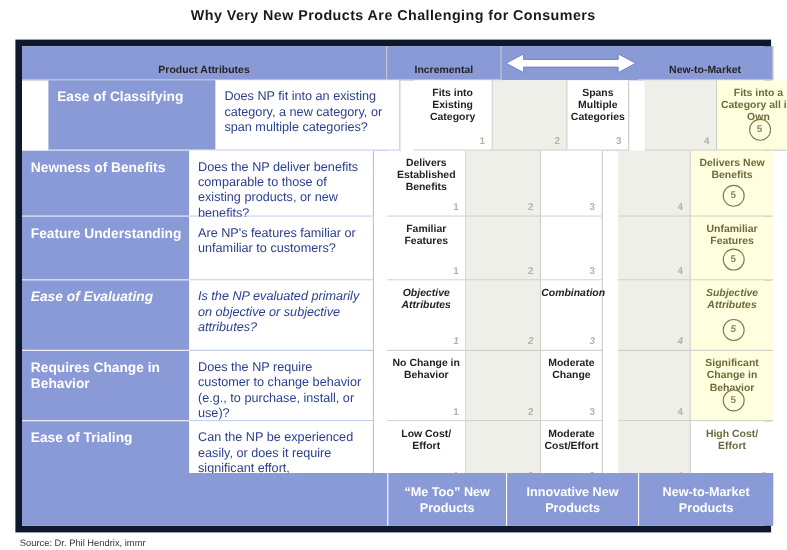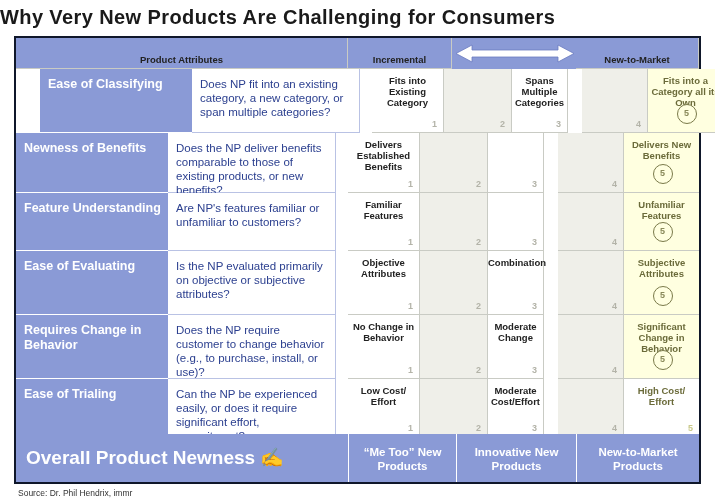--- a/index.html
+++ b/index.html
@@ -11,31 +11,32 @@
     position:relative;
   }
   .page{
     position:absolute;
     left:0;top:0;width:715px;height:500px;
     box-sizing:border-box;
   }
   .title{
     position:absolute;
     left:0;top:6px;width:715px;
-    font-size:20px;
+    text-align:center;
+    font-size:13px;
     font-weight:bold;
     color:#1a1a1a;
     letter-spacing:0.4px;
     white-space:nowrap;
   }
   .frame{
     position:absolute;
     left:14px;top:36px;
     width:687px;height:448px;
-    border:2px solid #0f172a;
+    border:6px solid #0f172a;
     box-sizing:border-box;
     background:#ffffff;
   }
   
   .hdr{
     position:absolute;left:0;top:0;
     width:683px;height:31px;
     background:#8a9ad6;
     color:#ffffff;
     font-weight:bold;
@@ -172,21 +173,21 @@
       <div class="rowq">Are NP's features familiar or unfamiliar to customers?</div>
       <div class="cells">
         <div class="cell c1"><span>Familiar Features</span><span class="num">1</span></div>
         <div class="cell c2"><span></span><span class="num">2</span></div>
         <div class="cell c3"><span></span><span class="num">3</span></div>
         <div class="cell c4"><span></span><span class="num">4</span></div>
         <div class="cell c5"><span style="color:#6b6b3a">Unfamiliar Features</span><span class="circ">5</span></div>
       </div>
     </div>
 
-    <div class="row" style="top:213px;height:64px;">
+    <div class="row" style="top:213px;height:64px;font-style:italic;">
       <div class="rowlabel">Ease of Evaluating</div>
       <div class="rowq">Is the NP evaluated primarily on objective or subjective attributes?</div>
       <div class="cells">
         <div class="cell c1"><span>Objective Attributes</span><span class="num">1</span></div>
         <div class="cell c2"><span></span><span class="num">2</span></div>
         <div class="cell c3"><span>Combination</span><span class="num">3</span></div>
         <div class="cell c4"><span></span><span class="num">4</span></div>
         <div class="cell c5"><span style="color:#6b6b3a">Subjective Attributes</span><span class="circ">5</span></div>
       </div>
     </div>
@@ -213,21 +214,20 @@
         <div class="cell c4"><span></span><span class="num">4</span></div>
         <div class="cell c5" style="background:#ffffff">
           
           <span style="position:relative;color:#6b6b3a">High Cost/ Effort</span>
           <span class="num">5</span>
         </div>
       </div>
     </div>
 
     <div class="summary">
-      <div class="sum-label">Overall  Product  Newness ✍</div>
       <div class="sum-cell s1">“Me Too” New Products</div>
       <div class="sum-cell s3">New-to-Market Products</div>
       <div class="sum-cell s2">Innovative  New Products</div>
     </div>
 
   </div>
 
   <div class="source">Source: Dr. Phil Hendrix, immr</div>
 </div>
 

